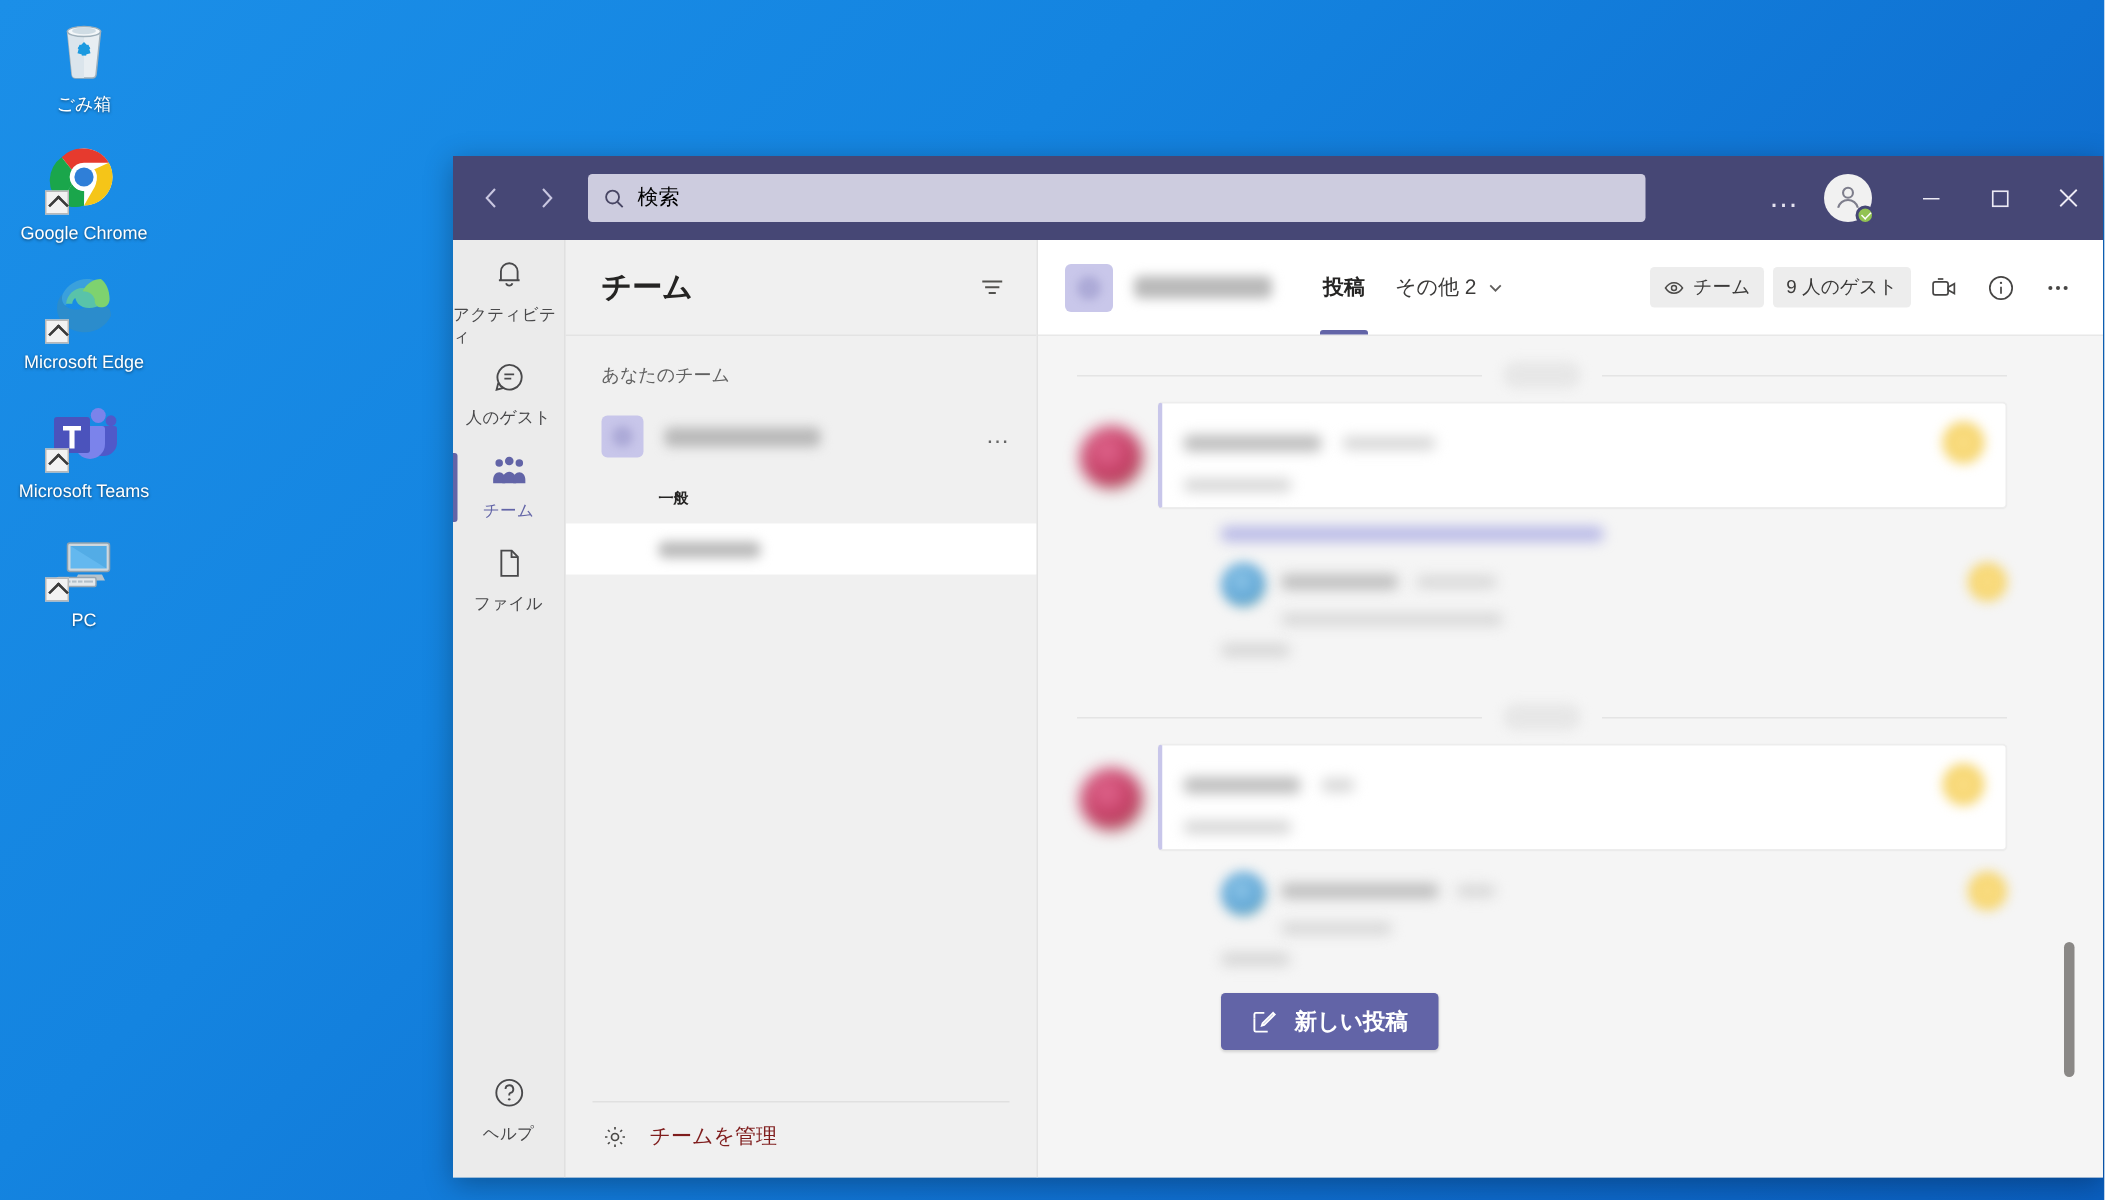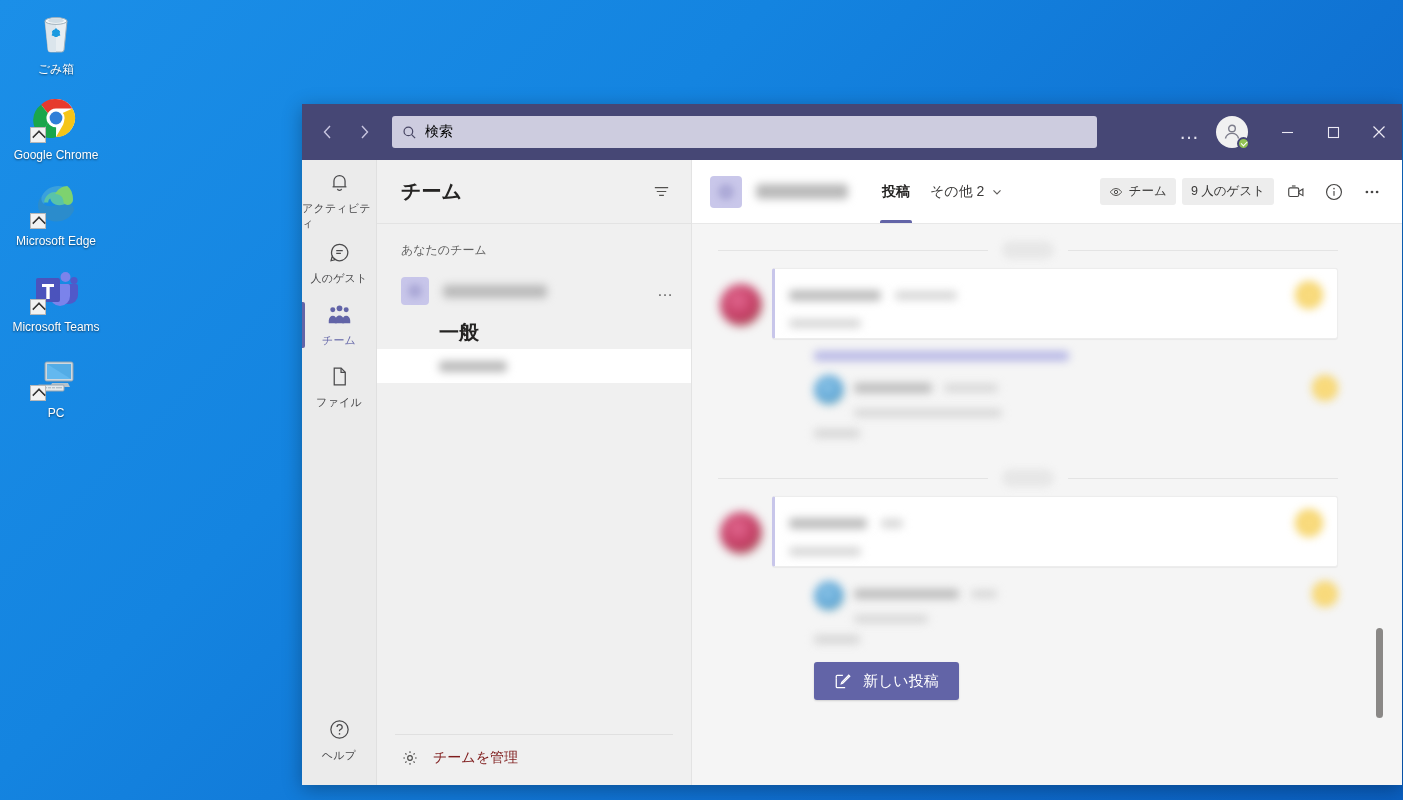--- a/index.html
+++ b/index.html
@@ -205,21 +205,21 @@
     background: #b9b9b9;
     filter: blur(4px);
     border-radius: 4px;
     display: inline-block;
     user-select: none;
   }
   .team-row .more { margin-left:auto; color:#666; letter-spacing:2px; font-size:16px; line-height:1;}
   .channel-row {
     display:flex; align-items:center;
     height: 34px; padding-left: 62px;
-    cursor: pointer; font-size: 20px; color: #252423;
+    cursor: pointer; font-size: 10px; color: #252423;
   }
   .channel-row.general { font-weight: bold; }
   .channel-row.selected { background: #ffffff; }
   .teams-foot {
     border-top: 1px solid #e0e0e0;
     margin: 0 18px;
     padding: 14px 0 18px 6px;
     display:flex; align-items:flex-end;
     color: #7f1d1d; font-size: 14px; cursor:pointer;
   }
@@ -334,21 +334,21 @@
     background: radial-gradient(circle, #fbdf8a 0%, #f6d56d 60%, #f3d06a 100%);
     filter: blur(4px); margin-left:auto; flex:0 0 26px;
   }
   .replybar { display:flex; align-items:center; margin-top: 12px; }
 
   .newpost-wrap { padding: 18px 0 0 96px; }
   .btn-newpost {
     background: #6264a7; color:#fff;
     border: none; border-radius: 3px;
     height: 38px; padding: 0 20px;
-    font-size: 15px; font-weight: normal;
+    font-size: 15px; font-weight: bold;
     display:inline-flex; align-items:center;
     cursor:pointer;
     font-family: "Liberation Sans", "DejaVu Sans", sans-serif;
     box-shadow: 0 1px 2px rgba(0,0,0,.15);
   }
   .btn-newpost .pen { margin-right: 12px; display:flex;}
 
   .scrollbar {
     position: absolute; right: 18px; top: 0; bottom: 0; width: 8px;
   }

